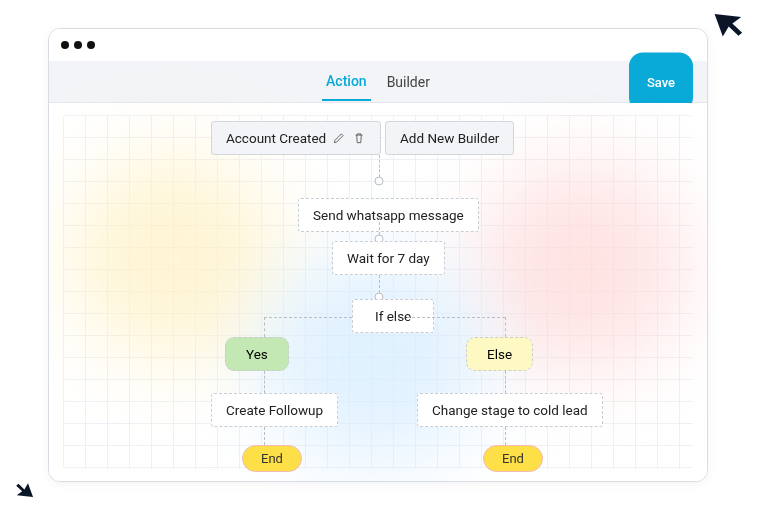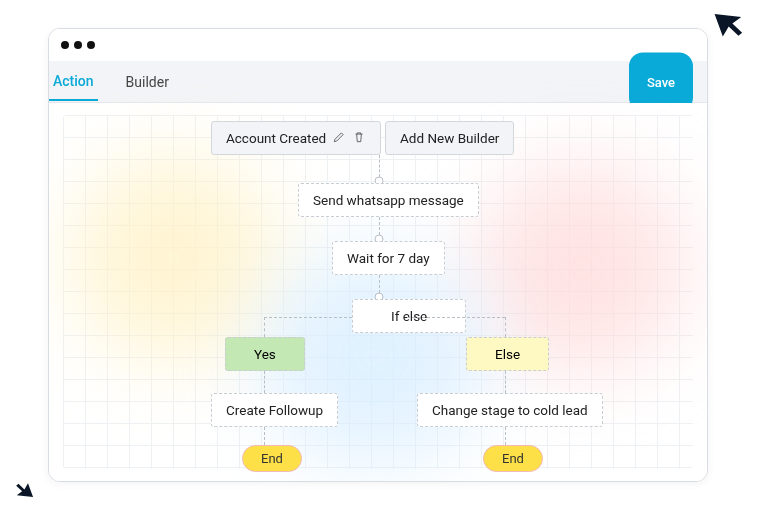--- a/index.html
+++ b/index.html
@@ -2,34 +2,34 @@
 <html><head>
 <meta charset="utf-8">
 <style>
 *{box-sizing:border-box;margin:0;padding:0;font-family:-apple-system,BlinkMacSystemFont,"Segoe UI",Roboto,sans-serif}
 body{background:#fff;width:757px;height:512px;position:relative;overflow:hidden}
 .pointer-tr{position:absolute;top:6px;right:8px;width:36px;height:36px;color:#0a1628;transform:rotate(-20deg)}
 .pointer-bl{position:absolute;bottom:10px;left:12px;width:22px;height:22px;color:#0a1628;transform:rotate(160deg)}
 .window{position:absolute;top:28px;left:48px;width:660px;height:454px;background:#fff;border:1px solid #d8dde3;border-radius:12px;overflow:hidden;box-shadow:0 2px 10px rgba(0,0,0,.05)}
 .titlebar{height:32px;display:flex;align-items:center;padding:0 12px;background:#fff;gap:5px}
 .dot{width:8px;height:8px;border-radius:50%;background:#111}
-.tabbar{height:42px;background:#f2f4f7;display:flex;align-items:center;gap:24px;position:relative;border-bottom:1px solid #e3e7ec}
+.tabbar{height:42px;background:#f2f4f7;display:flex;align-items:center;justify-content:center;gap:12px;position:relative;border-bottom:1px solid #e3e7ec}
 .tab{font-size:14px;color:#444;cursor:pointer;padding:10px 4px}
 .tab.active{color:#09a9d8;font-weight:500;border-bottom:2px solid #09a9d8;margin-bottom:-1px}
 .save-btn{position:absolute;right:14px;top:50%;transform:translateY(-50%);background:#09a9d8;color:#fff;border:none;border-radius:14px;padding:22px 18px;font-size:13px;cursor:pointer;font-weight:500}
 .canvas{position:relative;width:100%;height:calc(100% - 74px);background:#fff}
 .grid-bg{position:absolute;inset:12px 14px;background-image:linear-gradient(#eef1f4 1px,transparent 1px),linear-gradient(90deg,#eef1f4 1px,transparent 1px);background-size:22px 22px;border-radius:4px}
 .blob{position:absolute;border-radius:50%;filter:blur(40px);opacity:.7}
 .blob.y{width:210px;height:210px;background:#fff1c2;left:20px;top:50px}
 .blob.r{width:210px;height:210px;background:#ffd8d8;right:20px;top:60px}
 .blob.b{width:230px;height:210px;background:#d4ecff;left:210px;top:150px}
-.node{position:absolute;background:#fff;border:1px solid #d2d7dc;border-radius:3px;padding:8px 14px;font-size:13.5px;color:#222;white-space:nowrap;display:flex;align-items:flex-start;gap:6px}
+.node{position:absolute;background:#fff;border:1px solid #d2d7dc;border-radius:3px;padding:8px 14px;font-size:13.5px;color:#222;white-space:nowrap;display:flex;align-items:center;gap:6px}
 .node.filled{background:#f2f4f7}
 .node.dashed{border-style:dashed;border-color:#c8cdd3}
-.branch{position:absolute;border:1px dashed #c8cdd3;border-radius:3px;padding:8px 28px;font-size:13.5px;text-align:center}
+.branch{position:absolute;border:1px dashed #c8cdd3;border-radius:9px;padding:8px 20px;font-size:13.5px;text-align:center}
 .branch.yes{background:#c3e8b3}
 .branch.else{background:#fef9c3}
 .end{position:absolute;background:#fde047;border:1px solid #f3b8b8;border-radius:16px;padding:5px 18px;font-size:13px;color:#333}
 .conn{position:absolute;background:transparent}
 .vline{border-left:1.5px dashed #b8bec5;width:0}
 .hline{border-top:1.5px dashed #b8bec5;height:0}
 .joint{position:absolute;width:9px;height:9px;border:1.5px solid #b8bec5;border-radius:50%;background:#fff;transform:translate(-50%,-50%)}
 .ico{width:14px;height:14px;stroke:#555;fill:none;stroke-width:1.5;cursor:pointer}
 </style>
 </head>
@@ -70,35 +70,35 @@
           <path d="M6 7h12M9 7V5h6v2M8 7l1 13h6l1-13"></path>
         </svg>
     </div>
     <div class="node filled" style="left:336px;top:18px">
       <span>Add New Builder</span>
     </div>
 
     <div class="conn vline" style="left:330px;top:52px;height:22px"></div>
     <div class="joint" style="left:330px;top:78px"></div>
 
-    <div class="node dashed" style="left:249px;top:80px">
+    <div class="node dashed" style="left:249px;top:95px">
       <span>Send whatsapp message</span>
     </div>
 
     <div class="conn vline" style="left:330px;top:114px;height:18px"></div>
     <div class="joint" style="left:330px;top:136px"></div>
 
     <div class="node dashed" style="left:283px;top:138px">
       <span>Wait for 7 day</span>
     </div>
 
     <div class="conn vline" style="left:330px;top:172px;height:18px"></div>
     <div class="joint" style="left:330px;top:194px"></div>
 
-    <div class="node dashed" style="left:303px;top:196px;padding:8px 38px">
+    <div class="node dashed" style="left:303px;top:196px;padding:8px 22px">
       <span>If else</span>
     </div>
 
     <div class="conn hline" style="left:215px;top:214px;width:88px"></div>
     <div class="conn hline" style="left:358px;top:214px;width:98px"></div>
     <div class="conn vline" style="left:215px;top:214px;height:20px"></div>
     <div class="conn vline" style="left:456px;top:214px;height:20px"></div>
 
     <div class="branch yes" style="left:176px;top:234px">Yes</div>
     <div class="branch else" style="left:417px;top:234px">Else</div>

